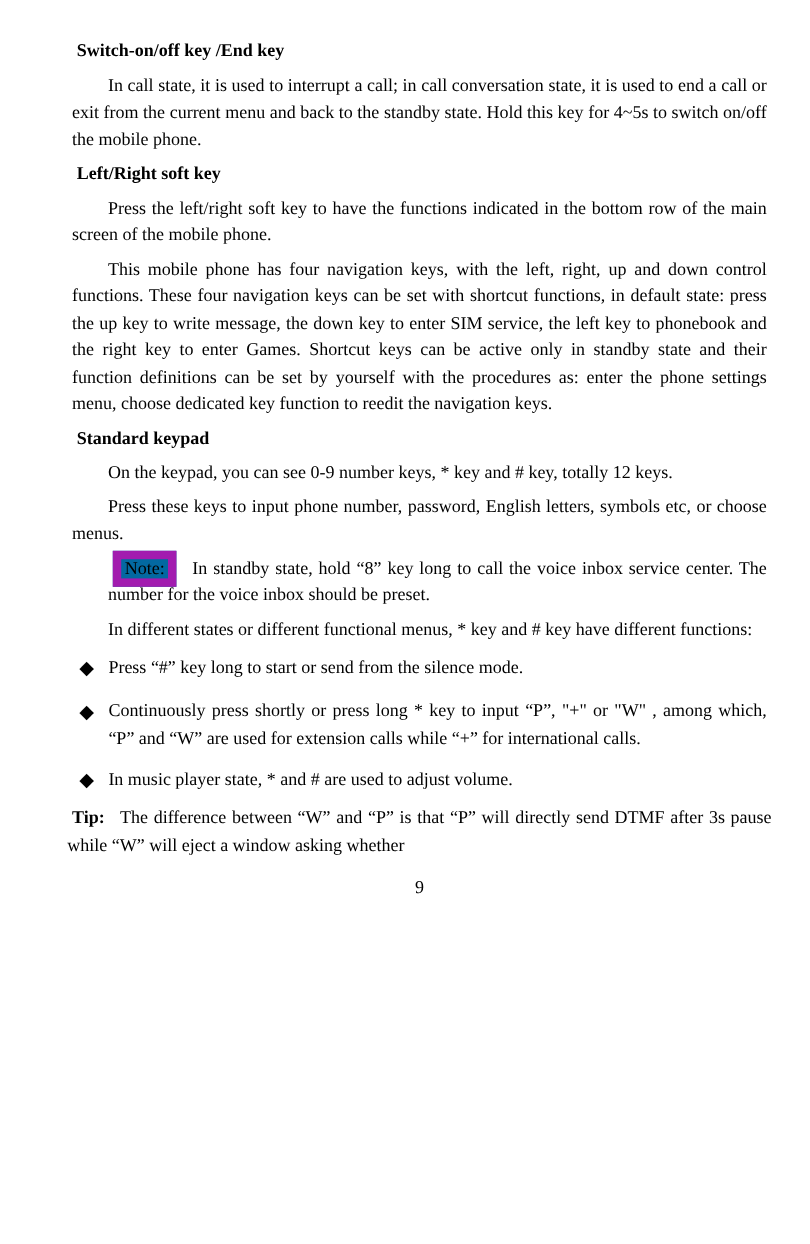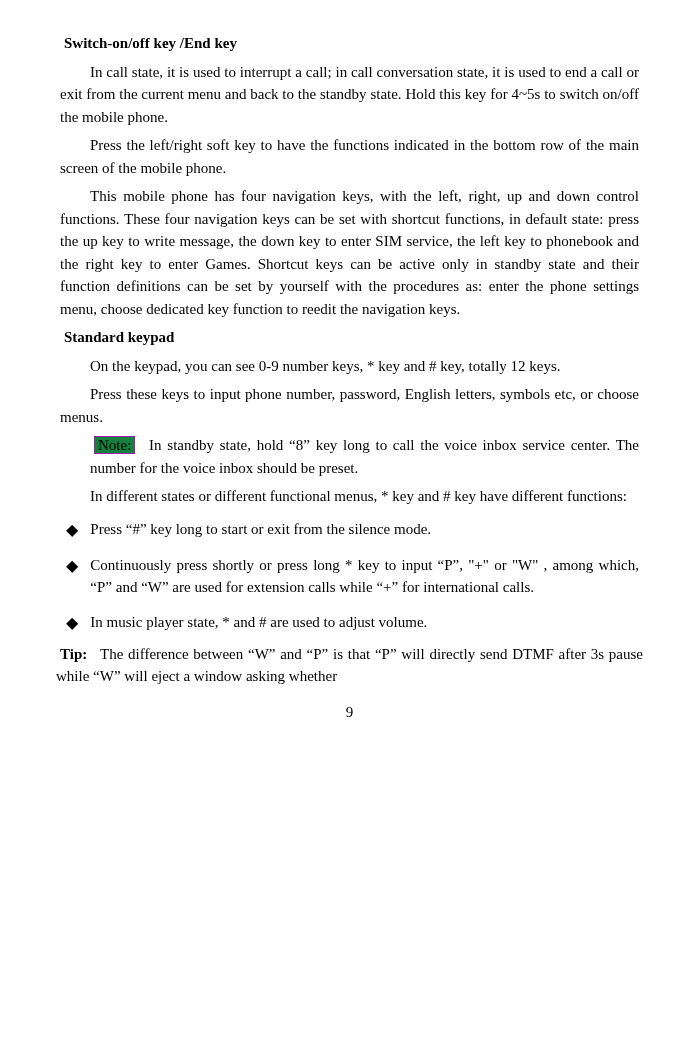--- a/index.html
+++ b/index.html
@@ -34,22 +34,22 @@
 
     .indent {
       text-indent: 2em;
     }
 
     .indent2 {
       padding-left: 2em;
     }
 
     .note-label {
-      background-color: #15803d;
-      border: 1px solid #a21caf;
+      background-color: #0369a1;
+      border: 7px solid #a21caf;
       padding: 0px 3px;
       font-weight: normal;
       font-size: 15px;
     }
 
     .bullet-section {
       margin: 4px 0;
     }
 
     .bullet-row {
@@ -93,20 +93,23 @@
 <div class="page-content">
 
   <div class="paragraph-block">
     <p>
       <span class="bold-heading">Switch-on/off key /End key</span>
     </p>
     <p class="indent">In call state, it is used to interrupt a call; in call conversation state, it is used to end a call or exit from the current menu and back to the standby state. Hold this key for 4~5s to switch on/off the mobile phone.</p>
   </div>
 
   <div class="paragraph-block">
+    <p>
+      <span class="bold-heading">Left/Right soft key</span>
+    </p>
     <p class="indent">Press the left/right soft key to have the functions indicated in the bottom row of the main screen of the mobile phone.</p>
   </div>
 
   <div class="paragraph-block">
     <p class="indent">This mobile phone has four navigation keys, with the left, right, up and down control functions. These four navigation keys can be set with shortcut functions, in default state: press the up key to write message, the down key to enter SIM service, the left key to phonebook and the right key to enter Games. Shortcut keys can be active only in standby state and their function definitions can be set by yourself with the procedures as: enter the phone settings menu, choose dedicated key function to reedit the navigation keys.</p>
   </div>
 
   <div class="paragraph-block">
     <p>
       <span class="bold-heading">Standard keypad</span>
@@ -118,21 +121,21 @@
       <span class="note-label">Note:</span>
       <span>In standby state, hold “8” key long to call the voice inbox service center. The number for the voice inbox should be preset.</span>
     </p>
 
     <p class="indent">In different states or different functional menus, * key and # key have different functions:</p>
   </div>
 
   <div class="bullet-section">
     <div class="bullet-row">
       <span class="bullet-diamond">◆</span>
-      <span class="bullet-text">Press “#” key long to start or exit from the silence mode.</span>
+      <span class="bullet-text">Press “#” key long to start or send from the silence mode.</span>
     </div>
     <div class="bullet-row">
       <span class="bullet-diamond">◆</span>
       <span class="bullet-text">Continuously press shortly or press long * key to input “P”, "+" or "W" , among which, “P” and “W” are used for extension calls while “+” for international calls.</span>
     </div>
     <div class="bullet-row">
       <span class="bullet-diamond">◆</span>
       <span class="bullet-text">In music player state, * and # are used to adjust volume.</span>
     </div>
   </div>

